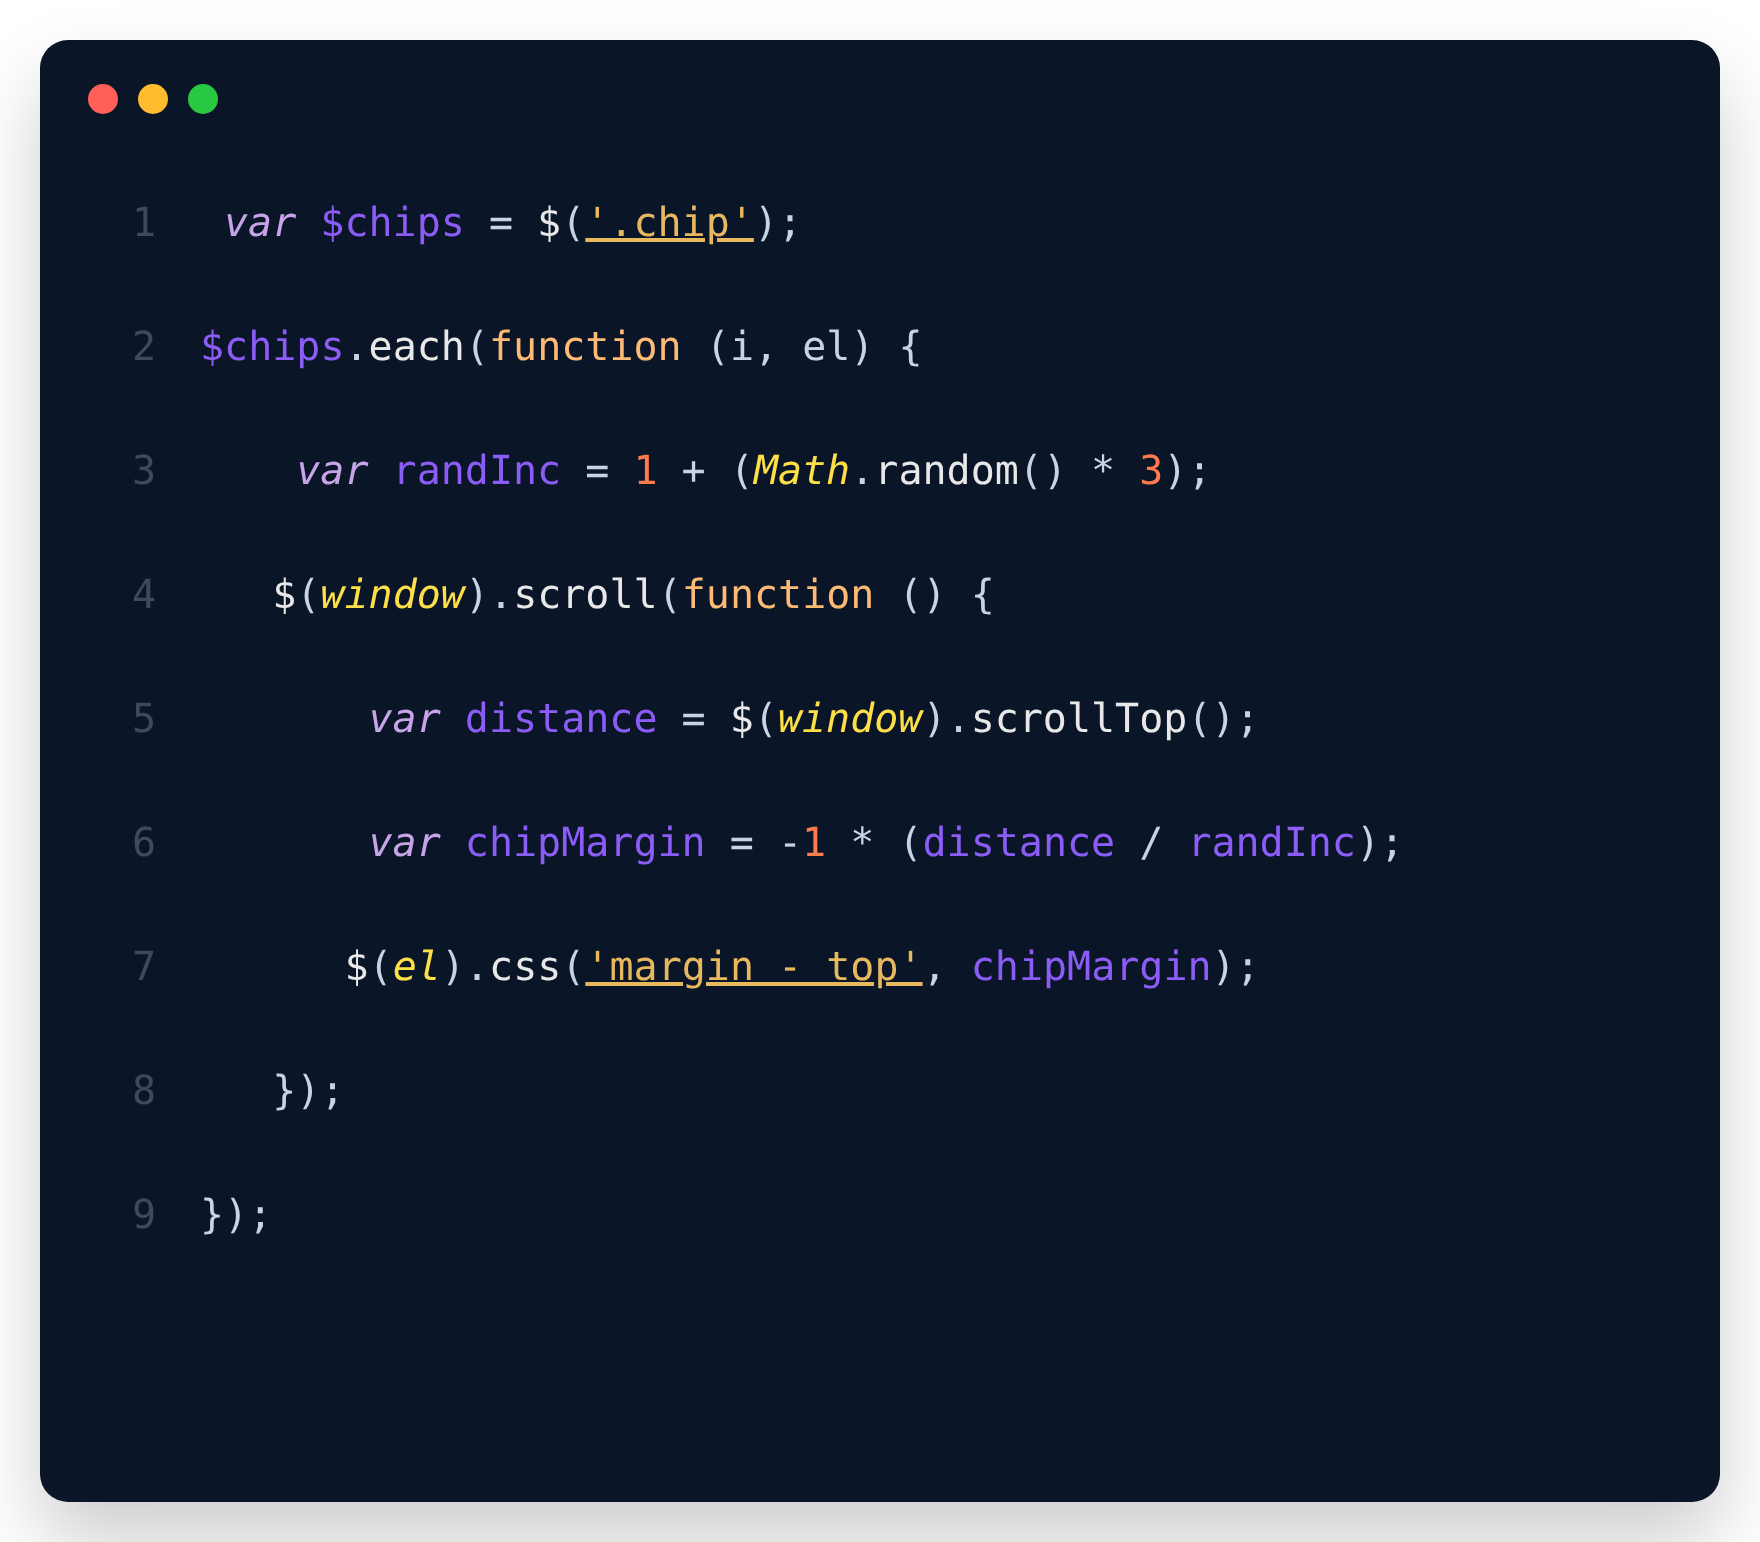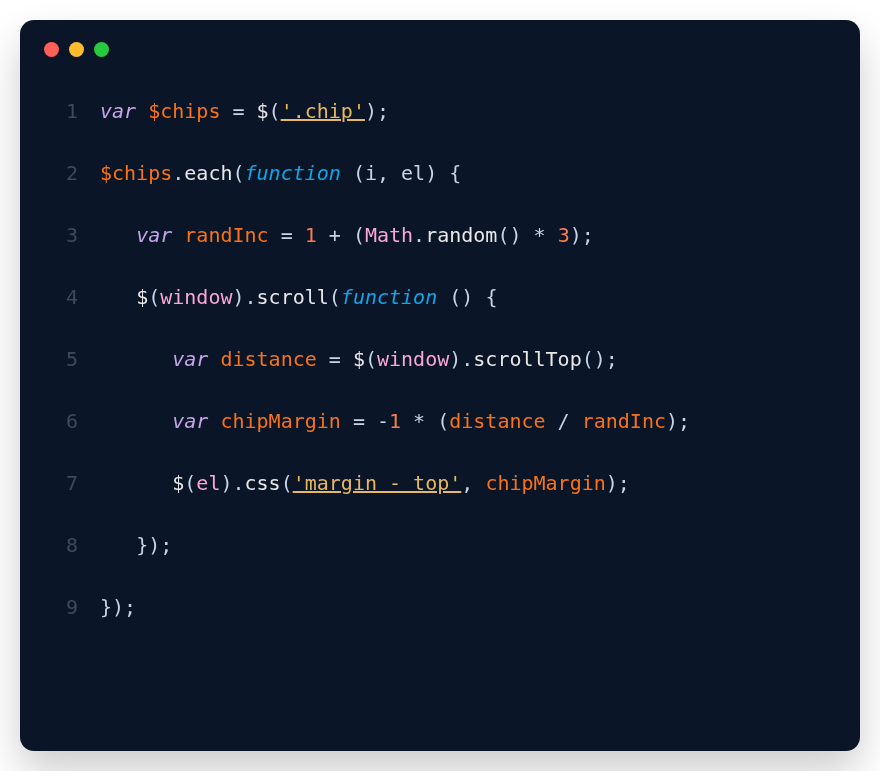--- a/index.html
+++ b/index.html
@@ -49,32 +49,32 @@
     width: 34px;
     text-align: right;
     color: #3d4a5e;
     margin-right: 22px;
     flex-shrink: 0;
     font-style: normal;
   }
   .code {
     color: #c8d4e6;
   }
-  .kw { color: #c7a3e8; font-style: italic; }
-  .fn-kw { color: #0ea5e9; font-style: italic; }
-  .var-name { color: #f97316; }
+  .kw { color: #c7a3e8; font-style: italic; margin-left: 12px; }
+  .fn-kw { color: #fdba74; }
+  .var-name { color: #8b5cf6; }
   .func { color: #e8e8e8; }
   .paren { color: #c8d4e6; }
   .str { color: #e8b85f; text-decoration: underline; }
   .num { color: #ff7b4d; }
   .op { color: #c8d4e6; }
   .punct { color: #c8d4e6; }
   .dot-op { color: #c8d4e6; }
   .param { color: #c8d4e6; }
-  .obj { color: #f9a8d4; }
+  .obj { color: #fde047; font-style: italic; }
 </style>
 </head>
 <body>
 
 <div class="window">
   <div class="titlebar">
     <div class="dot red"></div>
     <div class="dot yellow"></div>
     <div class="dot green"></div>
   </div>

